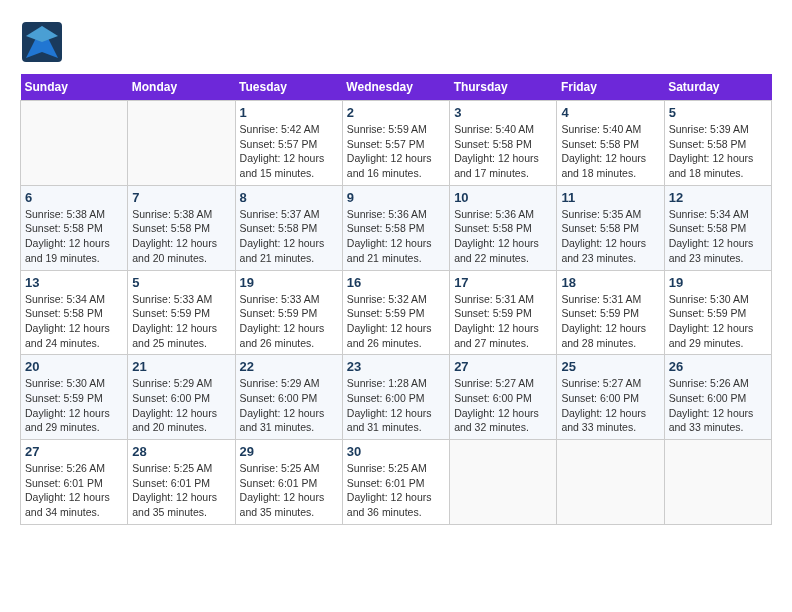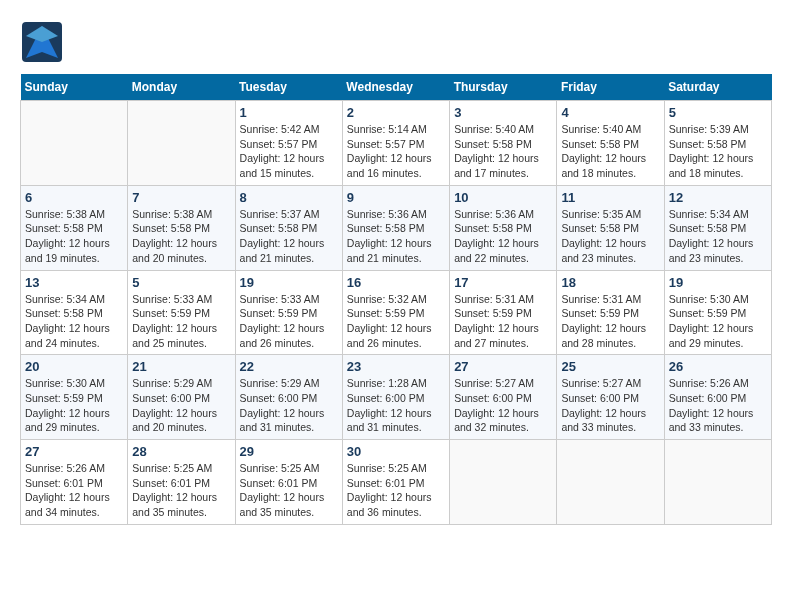--- a/index.html
+++ b/index.html
@@ -27,21 +27,21 @@
     .location-title {
       font-size: 16px;
       color: #1a3a5c;
     }
     .calendar-table {
       width: 100%;
       border-collapse: collapse;
       font-size: 11px;
     }
     .calendar-table th {
-      background: #0369a1;
+      background: #6d28d9;
       color: #fff;
       padding: 6px 4px;
       text-align: left;
       font-size: 12px;
       font-weight: bold;
     }
     .calendar-table td {
       border: 1px solid #ccc;
       vertical-align: top;
       padding: 4px;
@@ -133,21 +133,21 @@
         <td class="empty-cell"></td>
         <td class="empty-cell"></td>
         <td>
         <span class="day-number">1</span>
         <span class="cell-text">Sunrise: 5:42 AM</span><br>
         <span class="cell-text">Sunset: 5:57 PM</span><br>
         <span class="cell-text">Daylight: 12 hours and 15 minutes.</span>
       </td>
         <td>
         <span class="day-number">2</span>
-        <span class="cell-text">Sunrise: 5:14 AM</span><br>
+        <span class="cell-text">Sunrise: 5:59 AM</span><br>
         <span class="cell-text">Sunset: 5:57 PM</span><br>
         <span class="cell-text">Daylight: 12 hours and 16 minutes.</span>
       </td>
         <td>
         <span class="day-number">3</span>
         <span class="cell-text">Sunrise: 5:40 AM</span><br>
         <span class="cell-text">Sunset: 5:58 PM</span><br>
         <span class="cell-text">Daylight: 12 hours and 17 minutes.</span>
       </td>
         <td>

